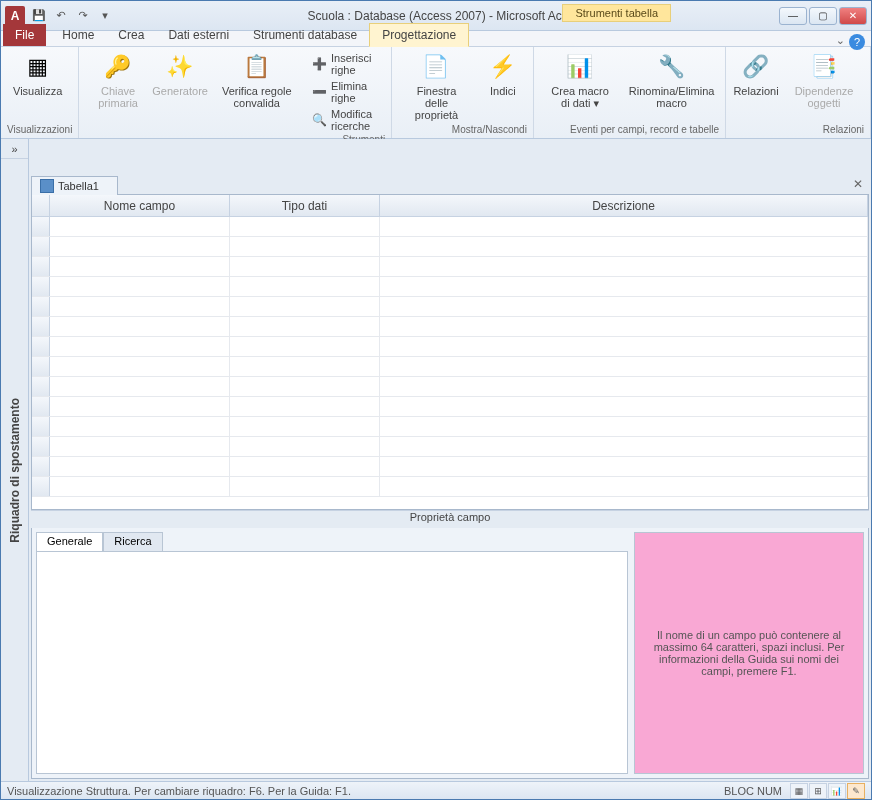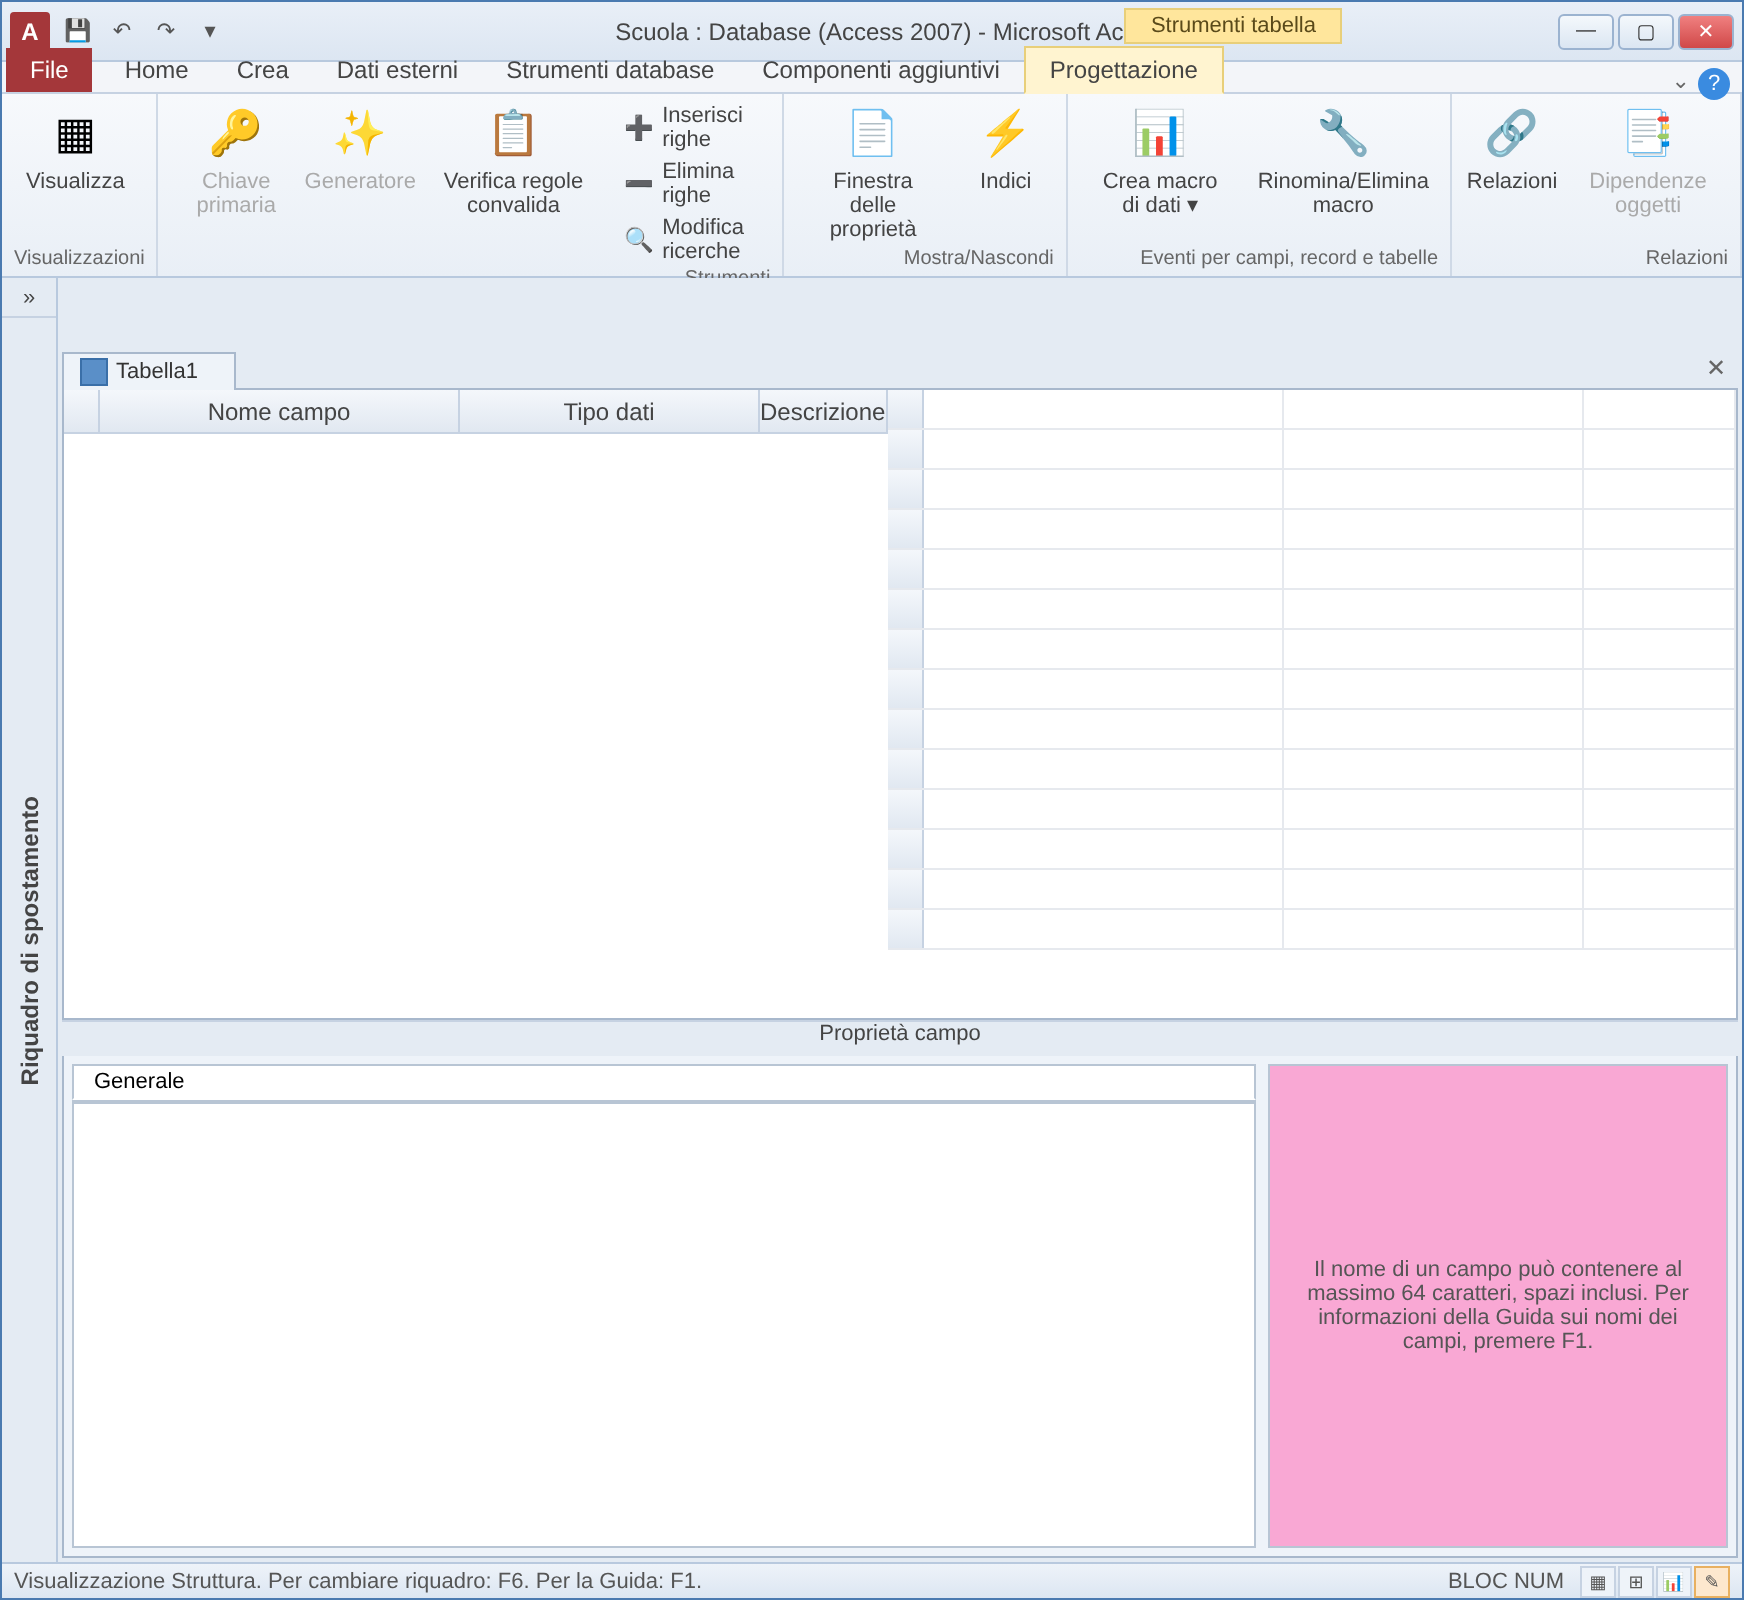--- a/index.html
+++ b/index.html
@@ -47,37 +47,37 @@
 .navpane-label { writing-mode: vertical-rl; transform: rotate(180deg); font-size: 12px; color: #444; margin-top: auto; margin-bottom: auto; font-weight: bold; }
 
 .doc-area { flex: 1; display: flex; flex-direction: column; background: #e4ebf3; padding: 2px; }
 .tab-strip { height: 22px; display: flex; align-items: flex-end; margin-top: 32px; }
 .doc-tab { background: #d8e2ee; border: 1px solid #a8b8cc; border-bottom: none; padding: 2px 18px 2px 8px; font-size: 11px; color: #333; display: flex; align-items: center; gap: 4px; cursor: pointer; position: relative; }
 .doc-tab.active { background: #eef3f9; }
 .doc-tab-icon { width: 14px; height: 14px; background: #5a8fc8; display: inline-block; border: 1px solid #3a6fa8; }
 .tab-strip-fill { flex: 1; border-bottom: 1px solid #a8b8cc; }
 .doc-close { margin-left: auto; padding: 0 6px; font-size: 12px; color: #666; cursor: pointer; border-bottom: 1px solid #a8b8cc; height: 100%; display: flex; align-items: center; }
 
-.design-grid { flex: 1.3; background: #fff; border: 1px solid #a8b8cc; border-top: none; display: flex; flex-direction: row; }
+.design-grid { flex: 1.3; background: #fff; border: 1px solid #a8b8cc; border-top: none; display: flex; flex-direction: column; }
 .grid-head { display: flex; height: 22px; background: linear-gradient(#f4f7fb,#e1e8f1); border-bottom: 1px solid #c6d2e2; }
 .grid-head-cell { border-right: 1px solid #c6d2e2; font-size: 12px; color: #444; display: flex; align-items: center; justify-content: center; }
 .row-sel-head { width: 18px; background: linear-gradient(#f4f7fb,#e1e8f1); }
 .col-name { width: 180px; }
 .col-type { width: 150px; }
 .col-desc { flex: 1; }
 .grid-body { flex: 1; overflow: auto; }
 .grid-row { display: flex; height: 20px; border-bottom: 1px solid #e6e9ee; }
 .row-sel { width: 18px; background: linear-gradient(#f4f7fb,#e1e8f1); border-right: 1px solid #c6d2e2; cursor: pointer; }
 .grid-cell { border-right: 1px solid #e6e9ee; font-size: 11px; padding: 2px 4px; cursor: text; }
 
 .prop-splitter { height: 18px; background: #e4ebf3; border-top: 1px solid #c6d2e2; font-size: 11px; color: #444; text-align: center; }
 
 .prop-area { flex: 1; display: flex; gap: 6px; background: #eef3f9; border: 1px solid #a8b8cc; border-top: none; padding: 4px; }
 .prop-tabs-wrap { flex: 1; display: flex; flex-direction: column; }
-.prop-tabs { display: flex; height: 20px; flex-direction: column; }
+.prop-tabs { display: flex; height: 20px; }
 .prop-tab { padding: 2px 10px; font-size: 11px; border: 1px solid #b8c5d4; background: #e1e8f1; cursor: pointer; }
 .prop-tab.active { background: #fff; border-bottom: 1px solid #fff; }
 .prop-sheet { flex: 1; background: #fff; border: 1px solid #b8c5d4; margin-top: -1px; }
 .prop-help { width: 230px; background: #f9a8d4; border: 1px solid #b8c5d4; font-size: 11px; color: #555; display: flex; align-items: center; justify-content: center; text-align: center; padding: 10px; }
 
 
 .statusbar { height: 18px; background: linear-gradient(#eef3f9,#dce6f2); border-top: 1px solid #b8c9de; display: flex; align-items: center; font-size: 11px; color: #555; padding: 0 6px; }
 .status-left { flex: 1; }
 .status-ind { padding: 0 8px; }
 .view-btns { display: flex; gap: 1px; }
@@ -105,21 +105,20 @@
       <div class="win-btn close">✕</div>
     </div>
   </div>
 
   <div class="ribbon-tabs">
     <div class="ribbon-tab file">File</div>
     <div class="ribbon-tab">Home</div>
     <div class="ribbon-tab">Crea</div>
     <div class="ribbon-tab">Dati esterni</div>
     <div class="ribbon-tab">Strumenti database</div>
-    <div class="ribbon-tab">Componenti aggiuntivi</div>
     <div class="ribbon-tab contextual active">Progettazione</div>
     <div class="collapse-btn">⌄</div>
     <div class="help-btn">?</div>
   </div>
 
   <div class="ribbon">
 
     <div class="ribbon-group">
       <div class="ribbon-group-body">
         <div class="rb-btn-large">

